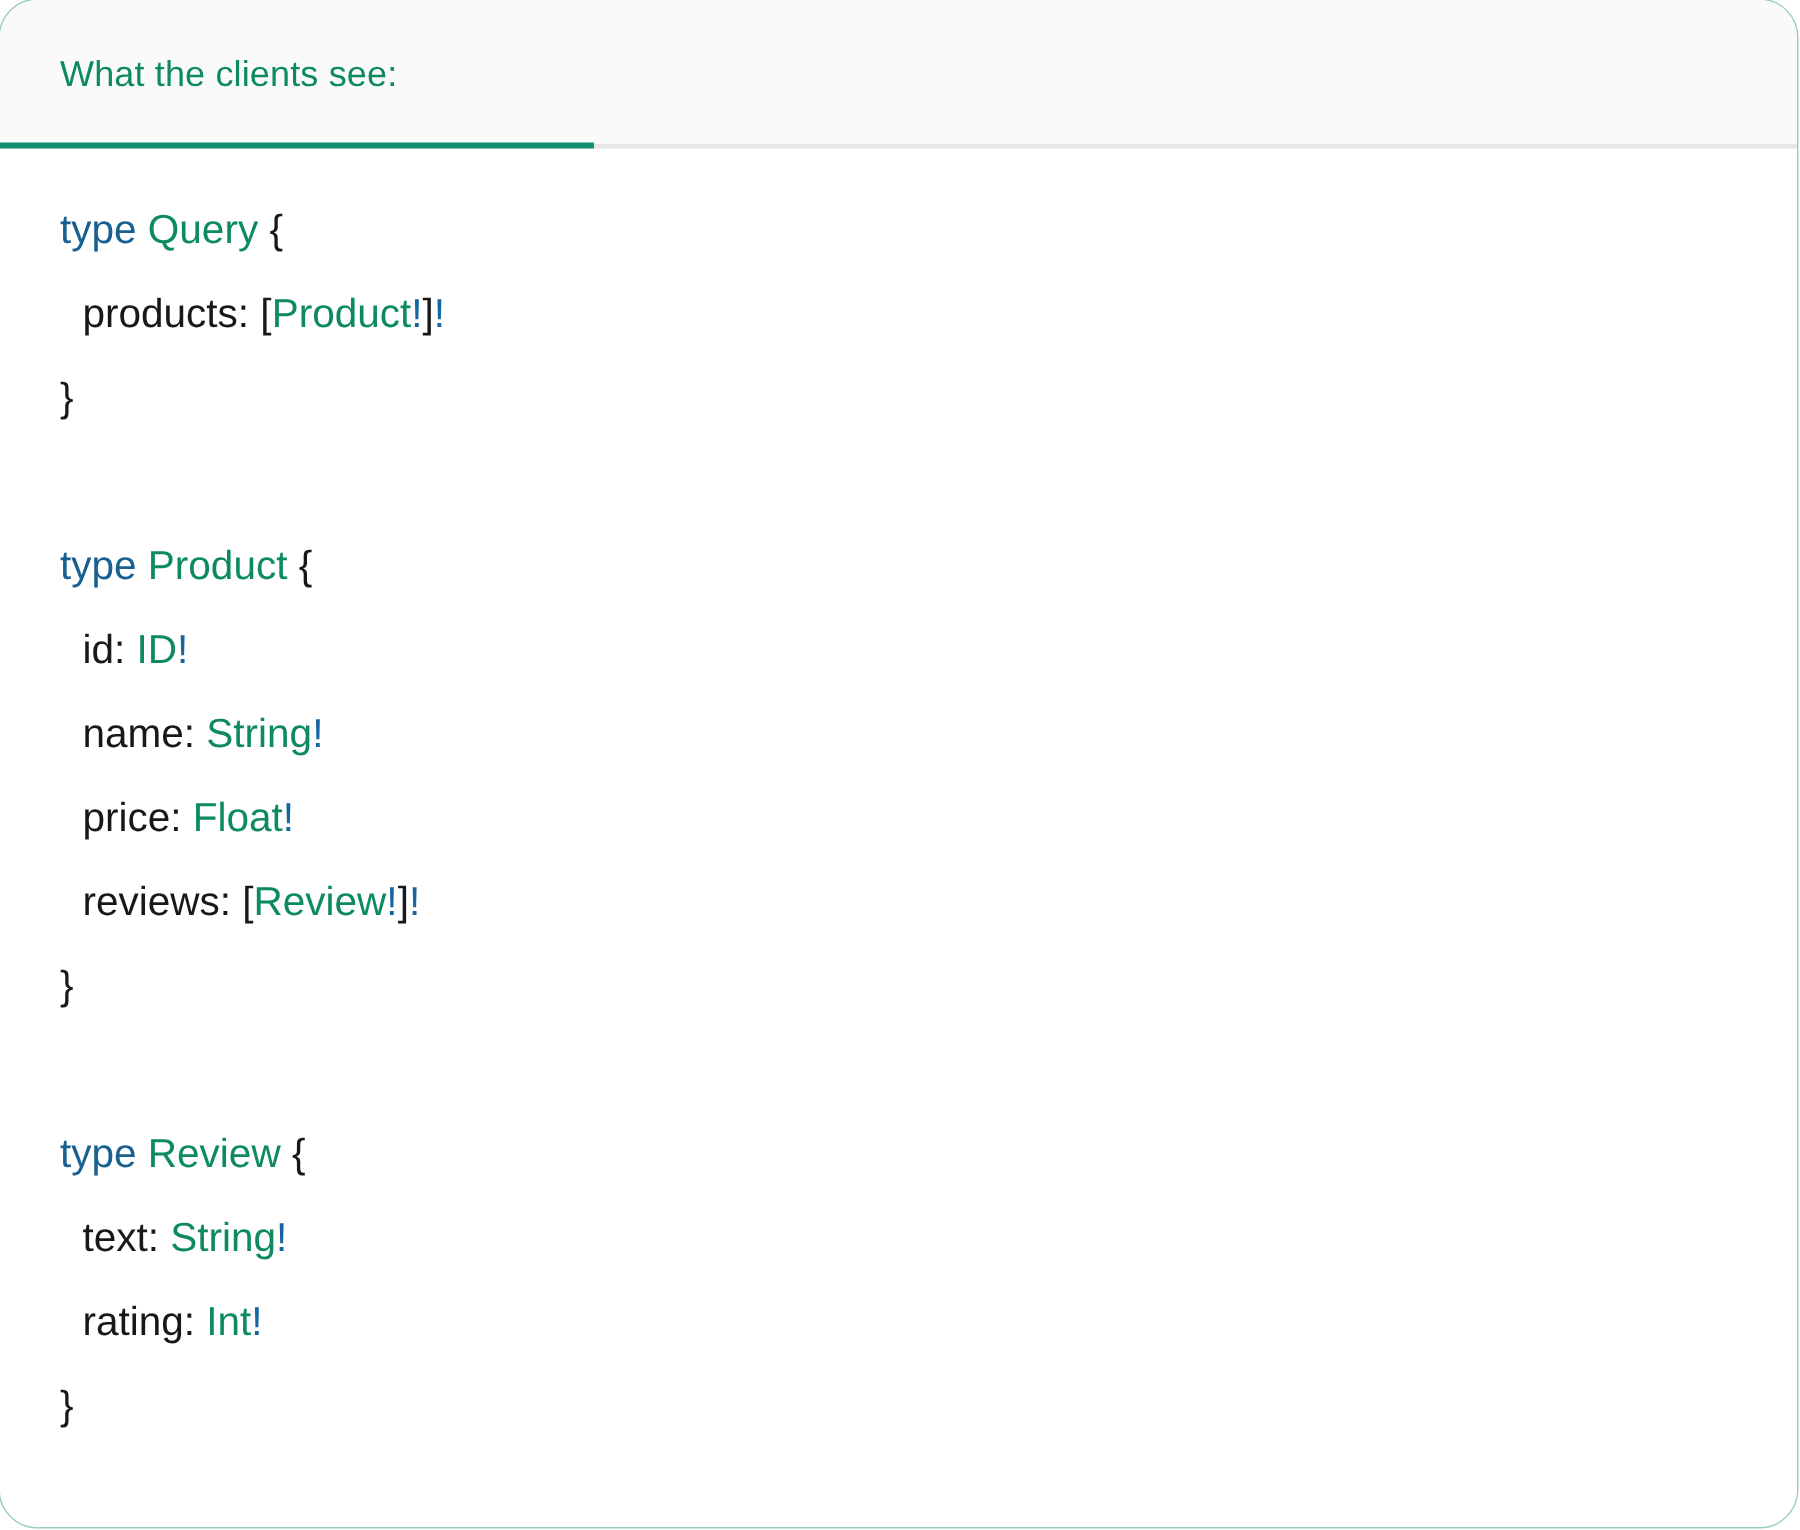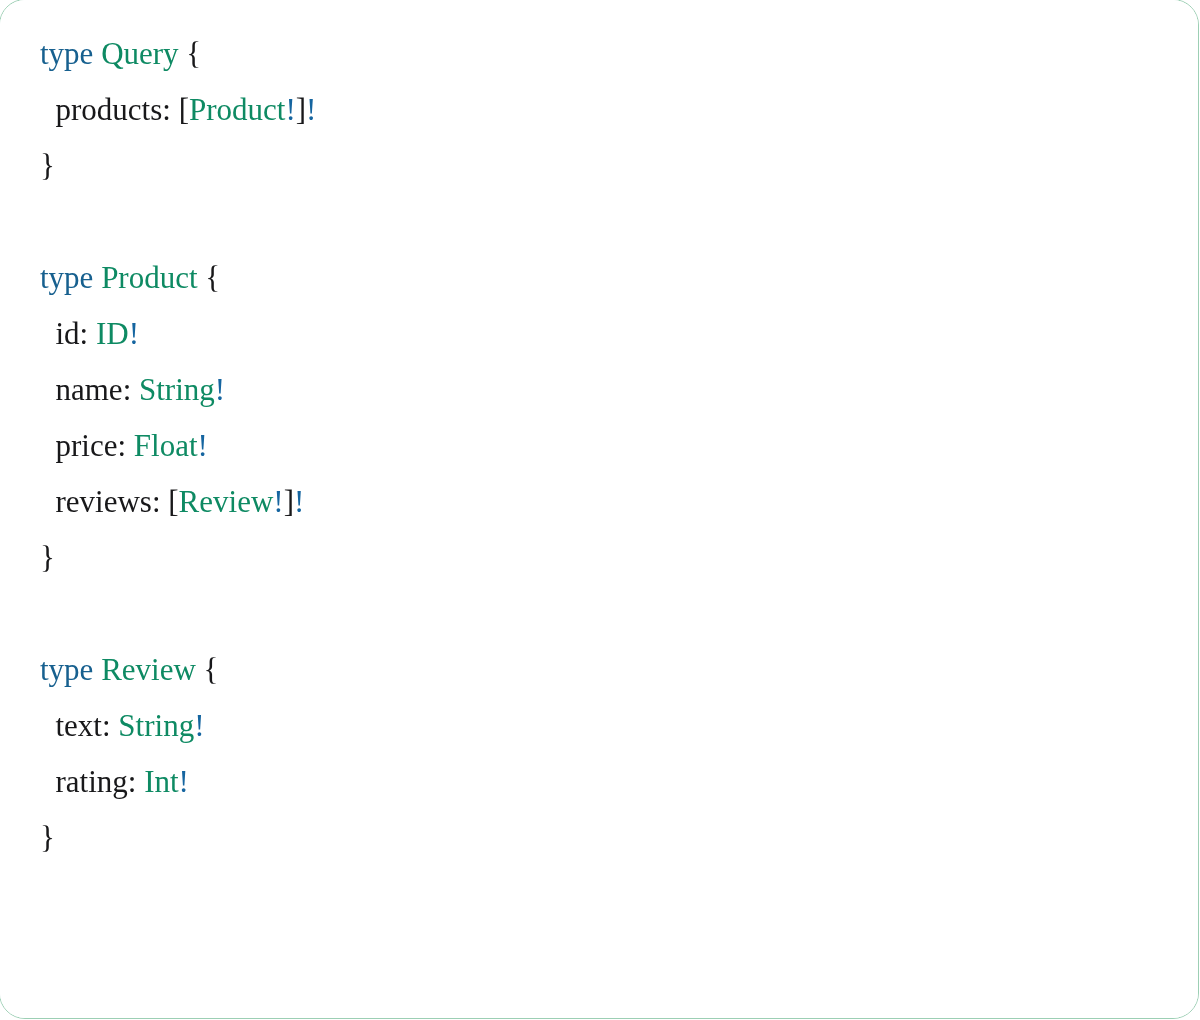--- a/index.html
+++ b/index.html
@@ -85,22 +85,22 @@
   
   .codepane {
     flex: 1 1 auto;
     background: #ffffff;
     padding: 26px 40px 0 40px;
     box-sizing: border-box;
     overflow: hidden;
   }
   .code {
     margin: 0;
-    font-family: Liberation Serif, serif;
-    font-size: 31px;
+    font-family: Liberation Sans, sans-serif;
+    font-size: 27px;
     line-height: 56px;
     white-space: pre;
     color: #18181a;
     tab-size: 2;
   }
   .code .ln {
     display: block;
     min-height: 56px;
   }
   .code .blank {
@@ -113,18 +113,23 @@
   .tname{ color: #0e8a63; }   
   .bang { color: #1565a0; }   
   .punc { color: #18181a; }   
   .fld  { color: #18181a; }   
 </style>
 </head>
 <body>
 
 <div class="card" style="border-color: rgb(156, 207, 180);">
 
+  <div class="tabbar" style="background: rgb(250, 250, 250);">
+    <button class="tab active">
+      <span class="tab-label" style="color: rgb(14, 138, 99);">What the clients see:</span>
+    </button>
+  </div>
 
   <div class="codepane">
     <pre class="code"><span class="ln"><span class="kw" style="color: rgb(23, 96, 143);">type</span><span class="punc" style="color: rgb(24, 24, 26);"> </span><span class="tname" style="color: rgb(14, 138, 99);">Query</span><span class="punc" style="color: rgb(24, 24, 26);"> {</span></span><span class="ln"><span class="fld" style="color: rgb(24, 24, 26);">  products: </span><span class="punc" style="color: rgb(24, 24, 26);">[</span><span class="tname" style="color: rgb(14, 138, 99);">Product</span><span class="bang" style="color: rgb(21, 101, 160);">!</span><span class="punc" style="color: rgb(24, 24, 26);">]</span><span class="bang" style="color: rgb(21, 101, 160);">!</span></span><span class="ln"><span class="punc" style="color: rgb(24, 24, 26);">}</span></span><span class="blank">&nbsp;</span><span class="ln"><span class="kw" style="color: rgb(23, 96, 143);">type</span><span class="punc" style="color: rgb(24, 24, 26);"> </span><span class="tname" style="color: rgb(14, 138, 99);">Product</span><span class="punc" style="color: rgb(24, 24, 26);"> {</span></span><span class="ln"><span class="fld" style="color: rgb(24, 24, 26);">  id: </span><span class="tname" style="color: rgb(14, 138, 99);">ID</span><span class="bang" style="color: rgb(21, 101, 160);">!</span></span><span class="ln"><span class="fld" style="color: rgb(24, 24, 26);">  name: </span><span class="tname" style="color: rgb(14, 138, 99);">String</span><span class="bang" style="color: rgb(21, 101, 160);">!</span></span><span class="ln"><span class="fld" style="color: rgb(24, 24, 26);">  price: </span><span class="tname" style="color: rgb(14, 138, 99);">Float</span><span class="bang" style="color: rgb(21, 101, 160);">!</span></span><span class="ln"><span class="fld" style="color: rgb(24, 24, 26);">  reviews: </span><span class="punc" style="color: rgb(24, 24, 26);">[</span><span class="tname" style="color: rgb(14, 138, 99);">Review</span><span class="bang" style="color: rgb(21, 101, 160);">!</span><span class="punc" style="color: rgb(24, 24, 26);">]</span><span class="bang" style="color: rgb(21, 101, 160);">!</span></span><span class="ln"><span class="punc" style="color: rgb(24, 24, 26);">}</span></span><span class="blank">&nbsp;</span><span class="ln"><span class="kw" style="color: rgb(23, 96, 143);">type</span><span class="punc" style="color: rgb(24, 24, 26);"> </span><span class="tname" style="color: rgb(14, 138, 99);">Review</span><span class="punc" style="color: rgb(24, 24, 26);"> {</span></span><span class="ln"><span class="fld" style="color: rgb(24, 24, 26);">  text: </span><span class="tname" style="color: rgb(14, 138, 99);">String</span><span class="bang" style="color: rgb(21, 101, 160);">!</span></span><span class="ln"><span class="fld" style="color: rgb(24, 24, 26);">  rating: </span><span class="tname" style="color: rgb(14, 138, 99);">Int</span><span class="bang" style="color: rgb(21, 101, 160);">!</span></span><span class="ln"><span class="punc" style="color: rgb(24, 24, 26);">}</span></span></pre>
   </div>
 
 </div>
 
 </body></html>

